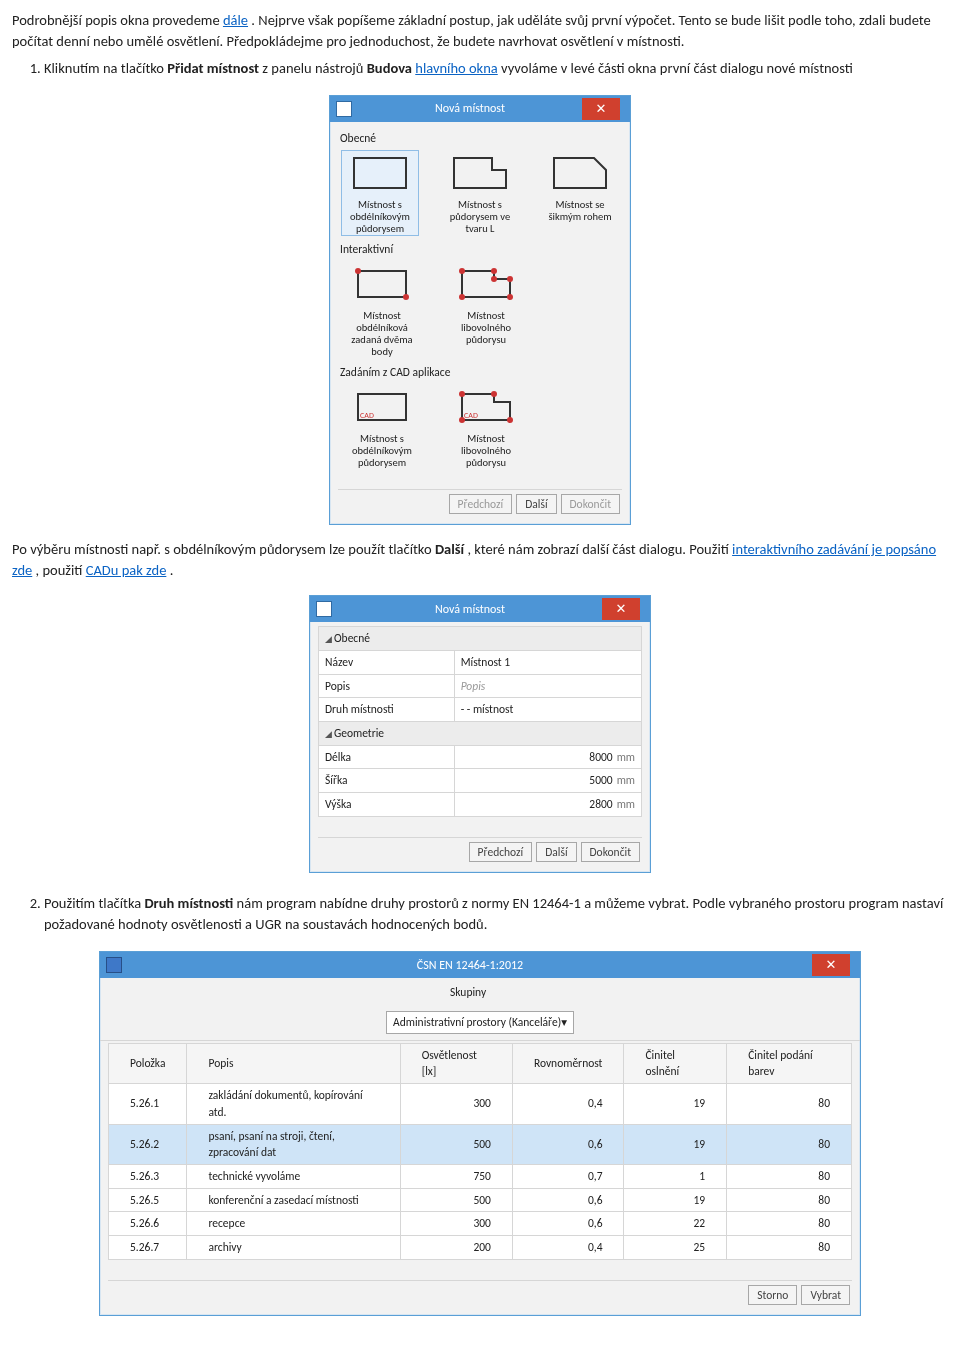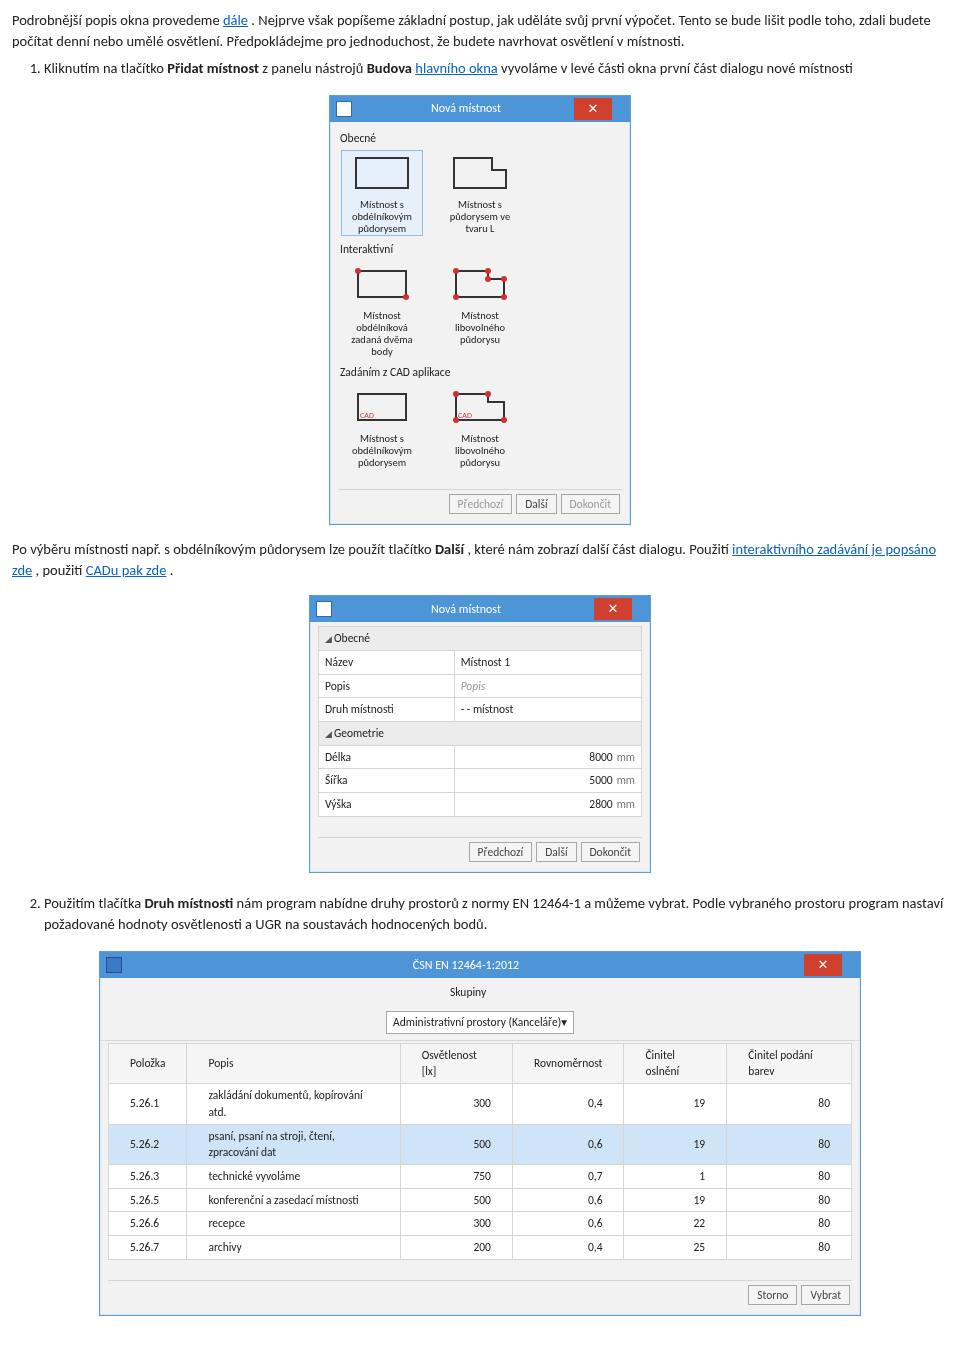--- a/index.html
+++ b/index.html
@@ -26,21 +26,21 @@
     margin: 8px auto 14px auto;
     font-size: 12px;
     box-shadow: 0 0 0 1px #d8e6f2 inset;
   }
   .win-titlebar {
     background: #4d95d6;
     color: #fff;
     display: flex;
     align-items: center;
     height: 26px;
-    padding: 0 16px 0 6px;
+    padding: 0 8px 0 6px;
     font-size: 12px;
   }
   .win-icon {
     width: 14px; height: 14px;
     background: #fff;
     border: 1px solid #2f6aa3;
     margin-right: 6px;
     display:inline-block;
   }
   .win-title { flex: 1; text-align: center; }
@@ -48,21 +48,21 @@
     width: 38px; height: 22px;
     background: #d0402e;
     color: #fff;
     display: flex; align-items: center; justify-content: center;
     font-size: 13px;
     margin-right: 2px;
     cursor: pointer;
   }
   .win-body { padding: 4px 8px 6px 8px; }
   .section-label { font-size: 11.5px; color:#222; margin: 4px 0 4px 2px; }
-  .shape-grid3 { display: flex; gap: 18px; margin: 2px 4px 6px 4px; }
+  .shape-grid3 { display: flex; gap: 24px; margin: 2px 4px 6px 4px; }
   .shape-cell { width: 80px; text-align: center; font-size: 10.5px; color:#222; }
   .shape-cell .cap { line-height: 1.15; margin-top: 4px; }
   .shape-box { width: 70px; height: 44px; margin: 0 auto; display:flex;align-items:center;justify-content:center; }
   .sel { background:#e6f0fa; outline:1px solid #8fbde6; }
   svg { display:block; }
   .btnrow { display:flex; justify-content:flex-end; gap:4px; padding:4px 2px; border-top:1px solid #d6d6d6; margin-top:20px;}
   .btn {
     border:1px solid #a7a7a7;
     background:#f4f4f4;
     padding:1px 8px;
@@ -135,20 +135,28 @@
         <div class="cap">Místnost s obdélníkovým půdorysem</div>
       </div>
       <div class="shape-cell">
         <div class="shape-box">
               <svg width="56" height="34">
                 <path d="M2 2 H40 V14 H54 V32 H2 Z" fill="none" stroke="#333" stroke-width="2"></path>
               </svg>
             </div>
         <div class="cap">Místnost s půdorysem ve tvaru L</div>
       </div>
+      <div class="shape-cell">
+        <div class="shape-box">
+              <svg width="56" height="34">
+                <path d="M2 2 H42 L54 14 V32 H2 Z" fill="none" stroke="#333" stroke-width="2"></path>
+              </svg>
+            </div>
+        <div class="cap">Místnost se šikmým rohem</div>
+      </div>
     </div>
 
     <div class="section-label">Interaktivní</div>
     <div class="shape-grid3">
       <div class="shape-cell">
         <div class="shape-box">
               <svg width="56" height="34">
                 <rect x="4" y="4" width="48" height="26" fill="none" stroke="#333" stroke-width="2"></rect>
                 <circle cx="4" cy="4" r="3" fill="#c33"></circle>
                 <circle cx="52" cy="30" r="3" fill="#c33"></circle>

